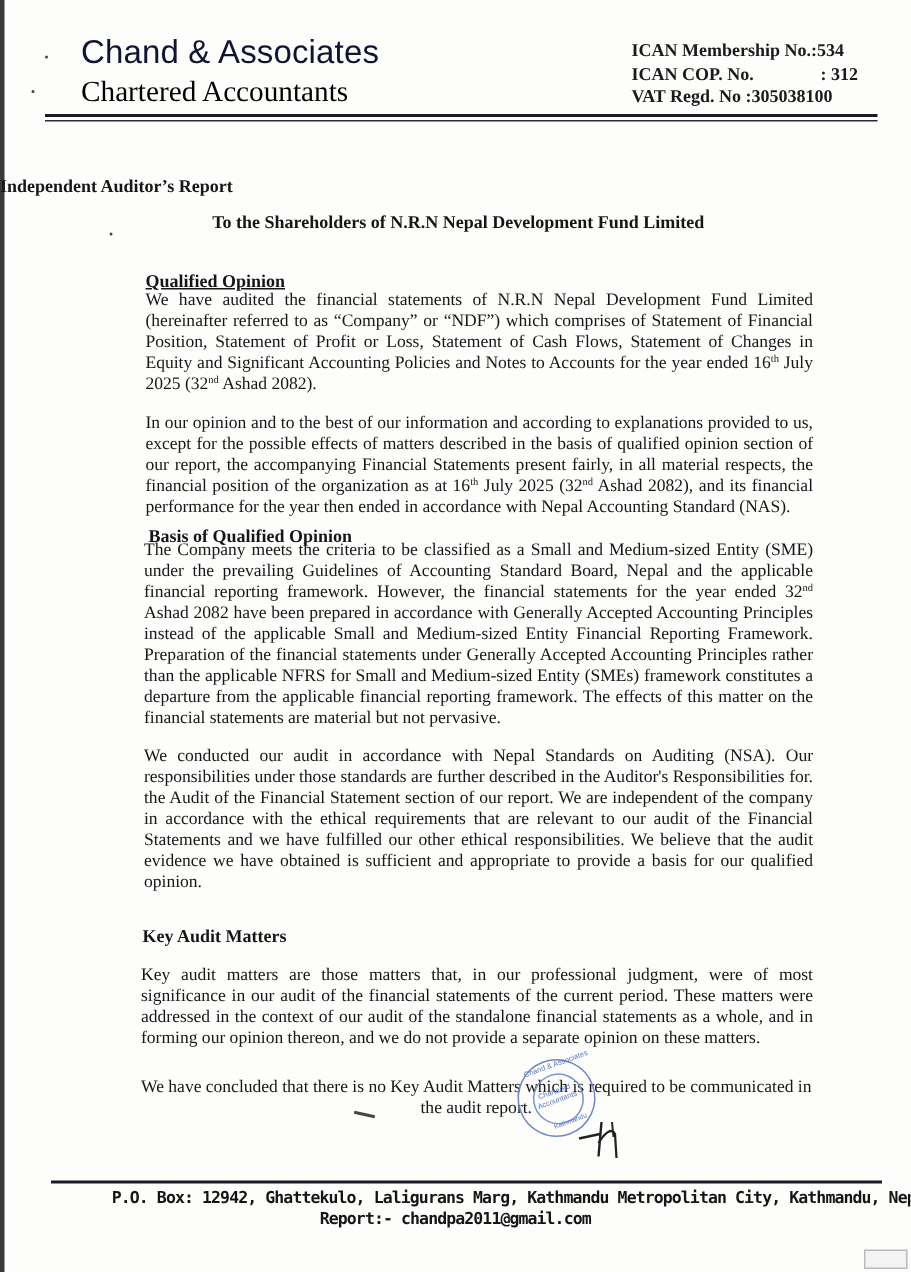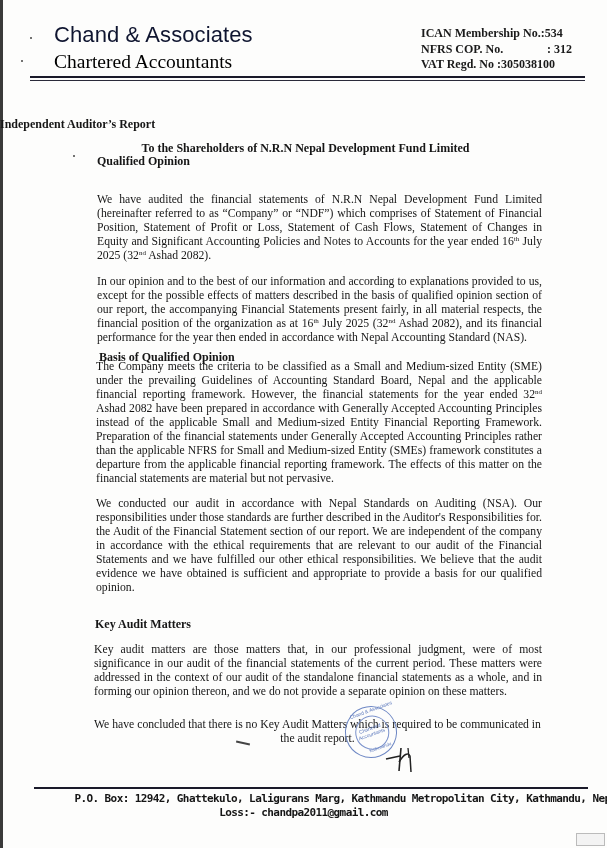--- a/index.html
+++ b/index.html
@@ -73,40 +73,40 @@
 
 <div class="header">
   <div class="firm-name">Chand &amp; Associates</div>
   <div class="firm-sub">Chartered Accountants</div>
   <div class="reg-block">
     <div class="reg-row">
       <span class="lbl">ICAN Membership No.: </span>
       <span>534</span>
     </div>
     <div class="reg-row cop">
-      <span class="lbl">NFRS COP. No.</span>
+      <span class="lbl">ICAN COP. No.</span>
       <span>: 312</span>
     </div>
     <div class="reg-row">
       <span class="lbl">VAT Regd. No : </span>
       <span>305038100</span>
     </div>
   </div>
   <div class="rule-top1"></div>
   <div class="rule-top2"></div>
 </div>
 
 <div class="speck" style="left:30px;top:37px;"></div>
 <div class="speck" style="left:21px;top:60px;"></div>
 <div class="speck" style="left:73px;top:155px;"></div>
 
 <div class="doc-title">Independent Auditor’s Report</div>
 <div class="doc-addressee">To the Shareholders of N.R.N Nepal Development Fund Limited</div>
 
-<div class="content" style="top:154px;">
+<div class="content" style="top:180px;text-decoration:underline;">
   <div class="heading">Qualified Opinion</div>
 </div>
 
 <div class="content" style="top:193px;">
   <p class="para"><span>We have audited the financial statements of N.R.N Nepal Development Fund Limited (hereinafter referred to as “Company” or “NDF”) which comprises of Statement of Financial Position, Statement of Profit or Loss, Statement of Cash Flows, Statement of Changes in Equity and Significant Accounting Policies and Notes to Accounts for the year ended 16</span><sup>th</sup><span> July 2025 (32</span><sup>nd</sup><span> Ashad 2082).</span></p>
 </div>
 
 <div class="content" style="top:275px;">
   <p class="para"><span>In our opinion and to the best of our information and according to explanations provided to us, except for the possible effects of matters described in the basis of qualified opinion section of our report, the accompanying Financial Statements present fairly, in all material respects, the financial position of the organization as at 16</span><sup>th</sup><span> July 2025 (32</span><sup>nd</sup><span> Ashad 2082), and its financial performance for the year then ended in accordance with Nepal Accounting Standard (NAS).</span></p>
 </div>
@@ -148,15 +148,15 @@
 <svg class="signature" viewBox="0 0 40 30">
   <path d="M2 15 L16 12" stroke="#222" stroke-width="1.6" fill="none"></path>
   <path d="M17 4 L15 27" stroke="#222" stroke-width="1.6" fill="none"></path>
   <path d="M15 18 C20 10, 24 8, 26 12 L27 28" stroke="#222" stroke-width="1.5" fill="none"></path>
   <path d="M24 4 L25 14" stroke="#222" stroke-width="1.3" fill="none"></path>
 </svg>
 <div style="position:absolute;left:236px;top:742px;width:14px;height:2px;background:#444;transform:rotate(12deg);"></div>
 
 <div class="rule-bottom"></div>
 <div class="footer-addr">P.O. Box: 12942, Ghattekulo, Laligurans Marg, Kathmandu Metropolitan City, Kathmandu, Nepal</div>
-<div class="footer-email">Loss:- chandpa2011@gmail.com</div>
+<div class="footer-email">Report:- chandpa2011@gmail.com</div>
 
 <div class="scan-badge"></div>
 
 </body></html>

